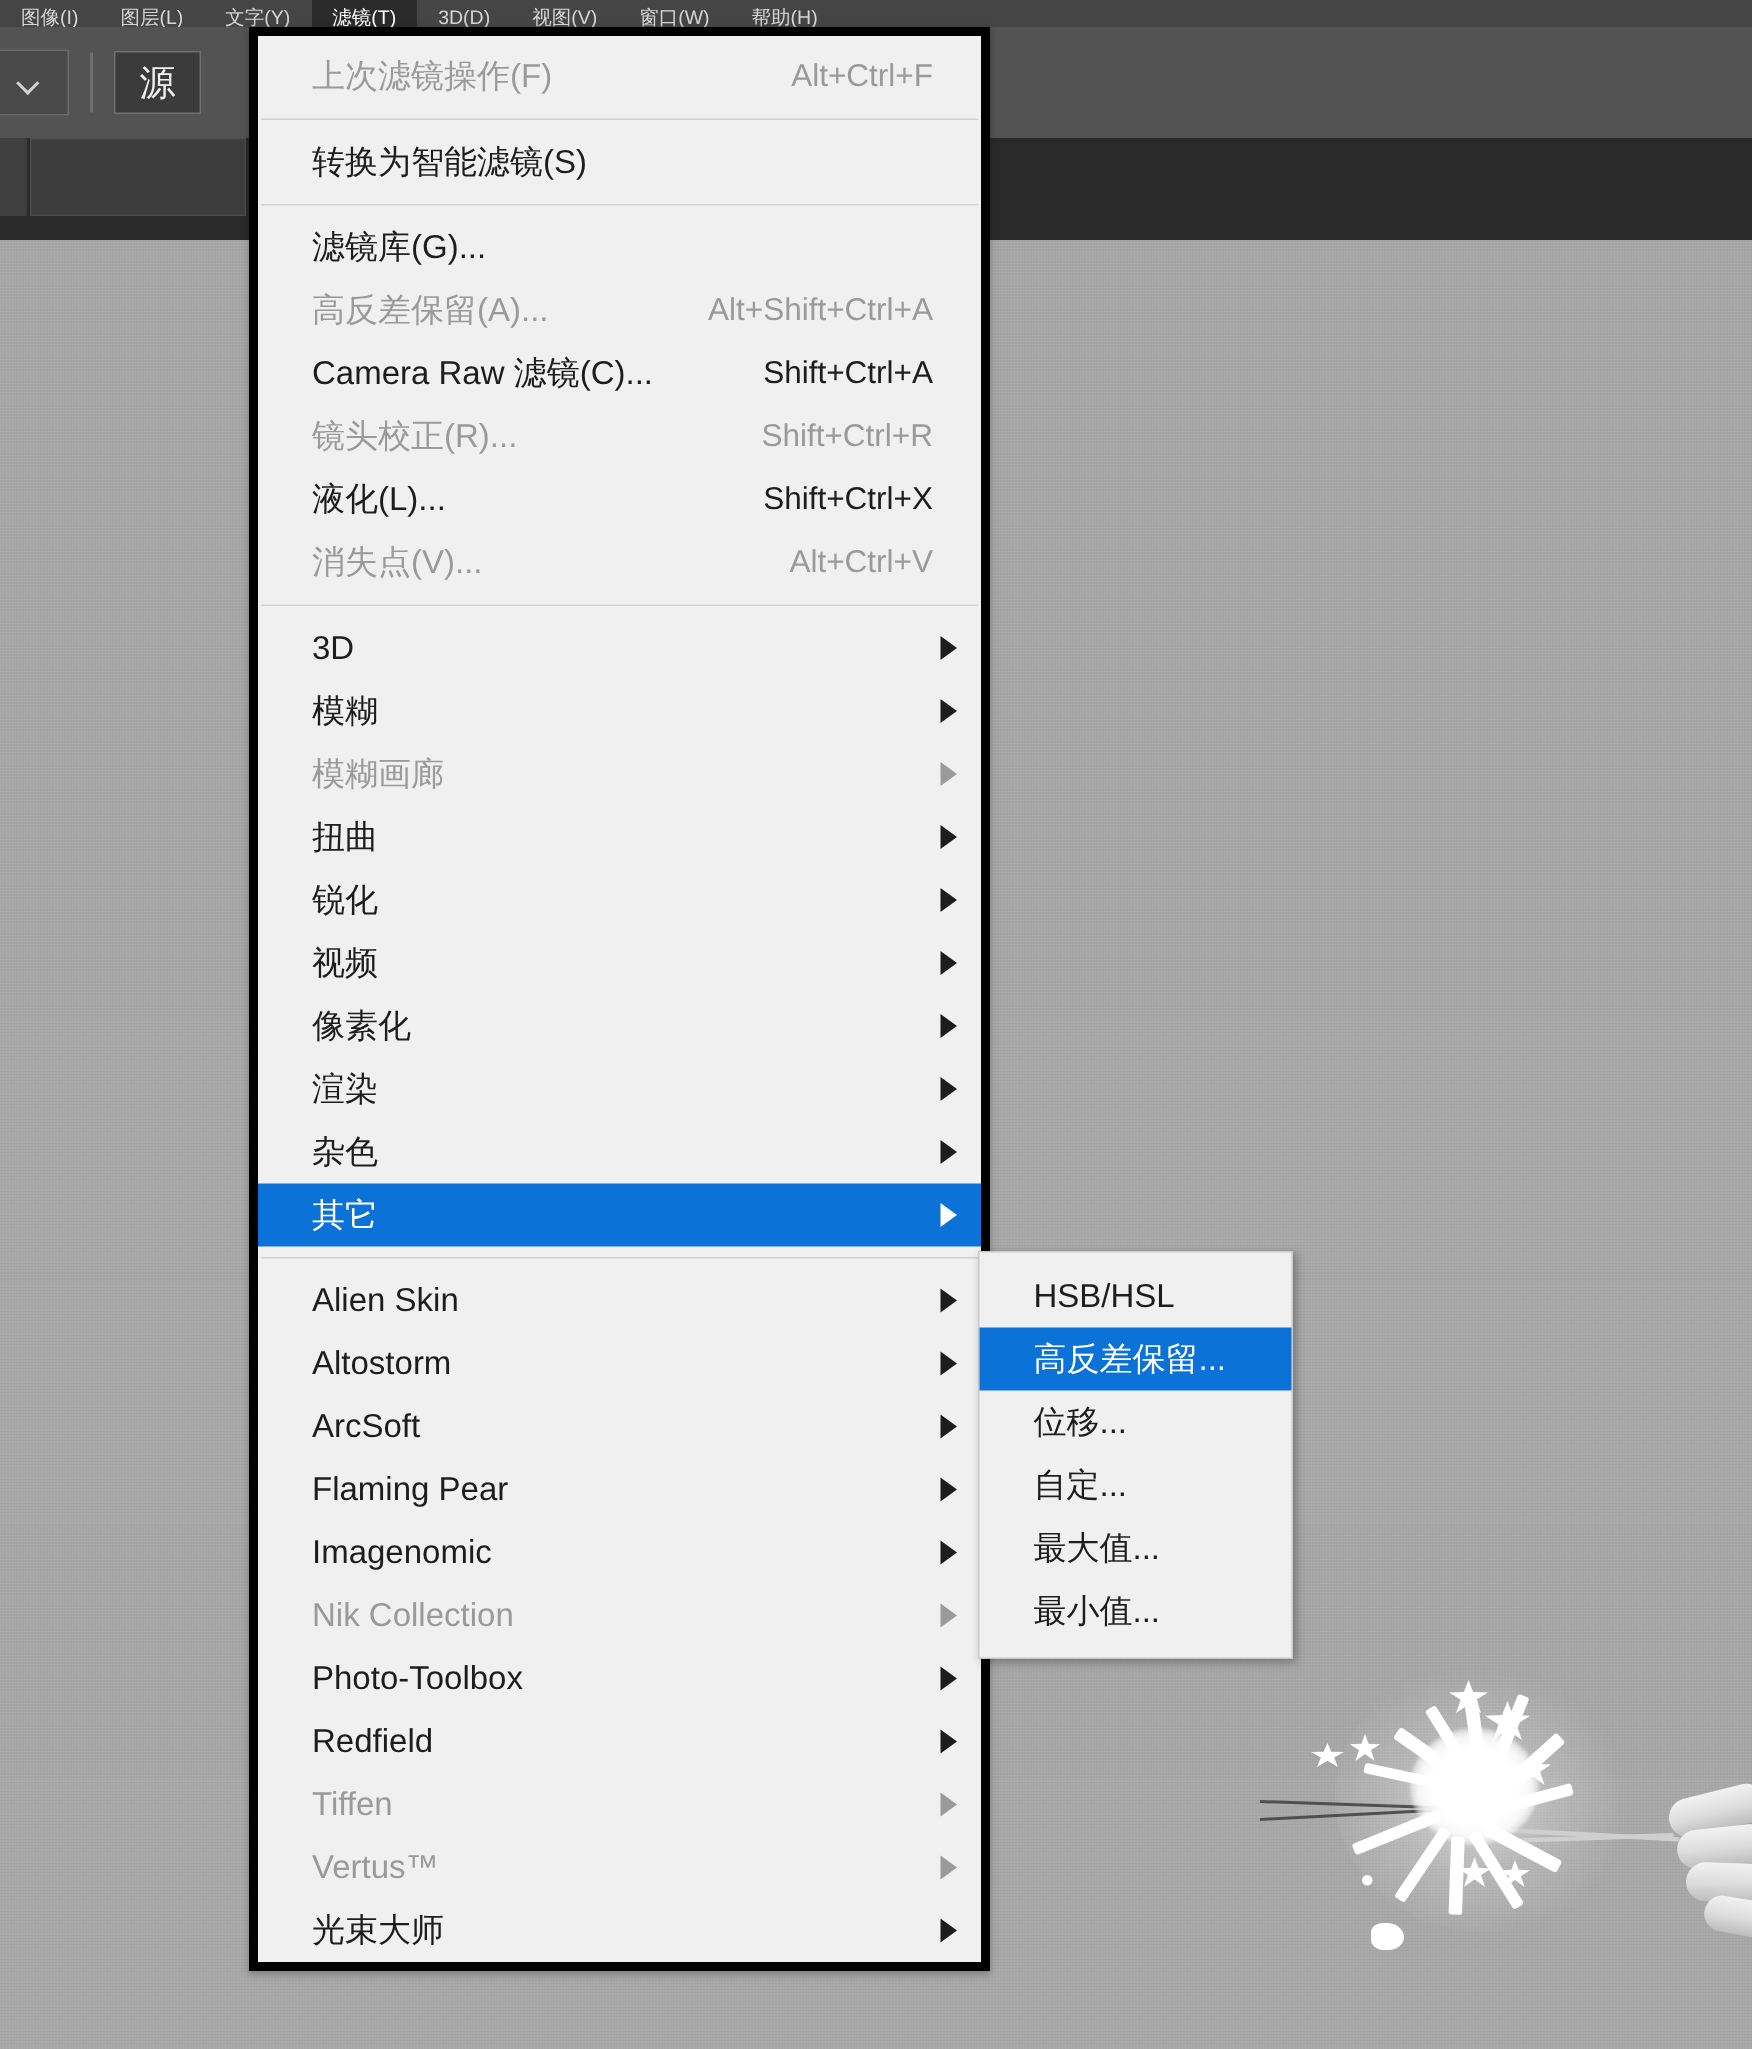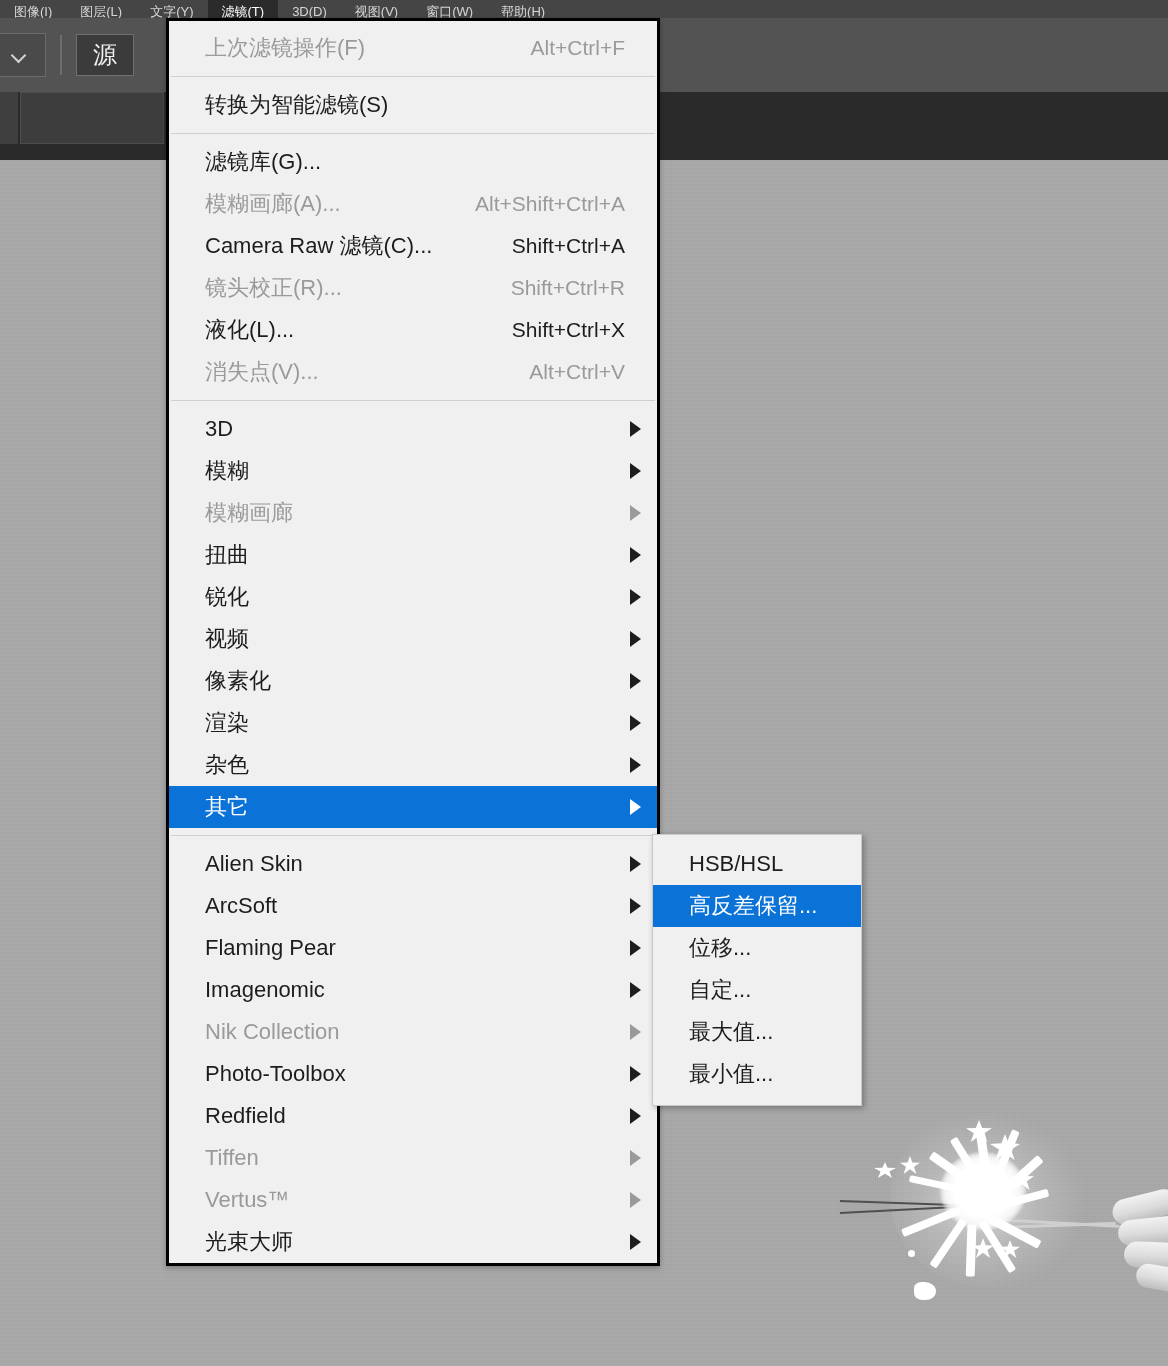--- a/index.html
+++ b/index.html
@@ -245,21 +245,21 @@
     border-radius: 26px;
   }
 
   
   #filtermenu {
     position: absolute;
     left: 166px;
     top: 18px;
     width: 494px;
     background: #f0f0f0;
-    border: 3px solid #000000;
+    border: 6px solid #000000;
     box-sizing: border-box;
     box-shadow: 0 2px 5px rgba(0,0,0,.28);
     padding: 6px 0 0 0;
   }
   .mi {
     position: relative;
     height: 42px;
     display: flex;
     align-items: center;
     padding: 0 0 0 36px;
@@ -400,21 +400,21 @@
       </div>
       <div class="sep"></div>
       <div class="mi">
         <span>转换为智能滤镜(S)</span>
       </div>
       <div class="sep"></div>
       <div class="mi">
         <span>滤镜库(G)...</span>
       </div>
       <div class="mi dim">
-        <span>模糊画廊(A)...</span>
+        <span>高反差保留(A)...</span>
         <span class="accel">Alt+Shift+Ctrl+A</span>
       </div>
       <div class="mi">
         <span>Camera Raw 滤镜(C)...</span>
         <span class="accel">Shift+Ctrl+A</span>
       </div>
       <div class="mi dim">
         <span>镜头校正(R)...</span>
         <span class="accel">Shift+Ctrl+R</span>
       </div>
@@ -463,20 +463,24 @@
         <span>杂色</span>
         <span class="arrow"></span>
       </div>
       <div class="mi sel">
         <span>其它</span>
         <span class="arrow"></span>
       </div>
       <div class="sep"></div>
       <div class="mi">
         <span>Alien Skin</span>
+        <span class="arrow"></span>
+      </div>
+      <div class="mi">
+        <span>Altostorm</span>
         <span class="arrow"></span>
       </div>
       <div class="mi">
         <span>ArcSoft</span>
         <span class="arrow"></span>
       </div>
       <div class="mi">
         <span>Flaming Pear</span>
         <span class="arrow"></span>
       </div>

